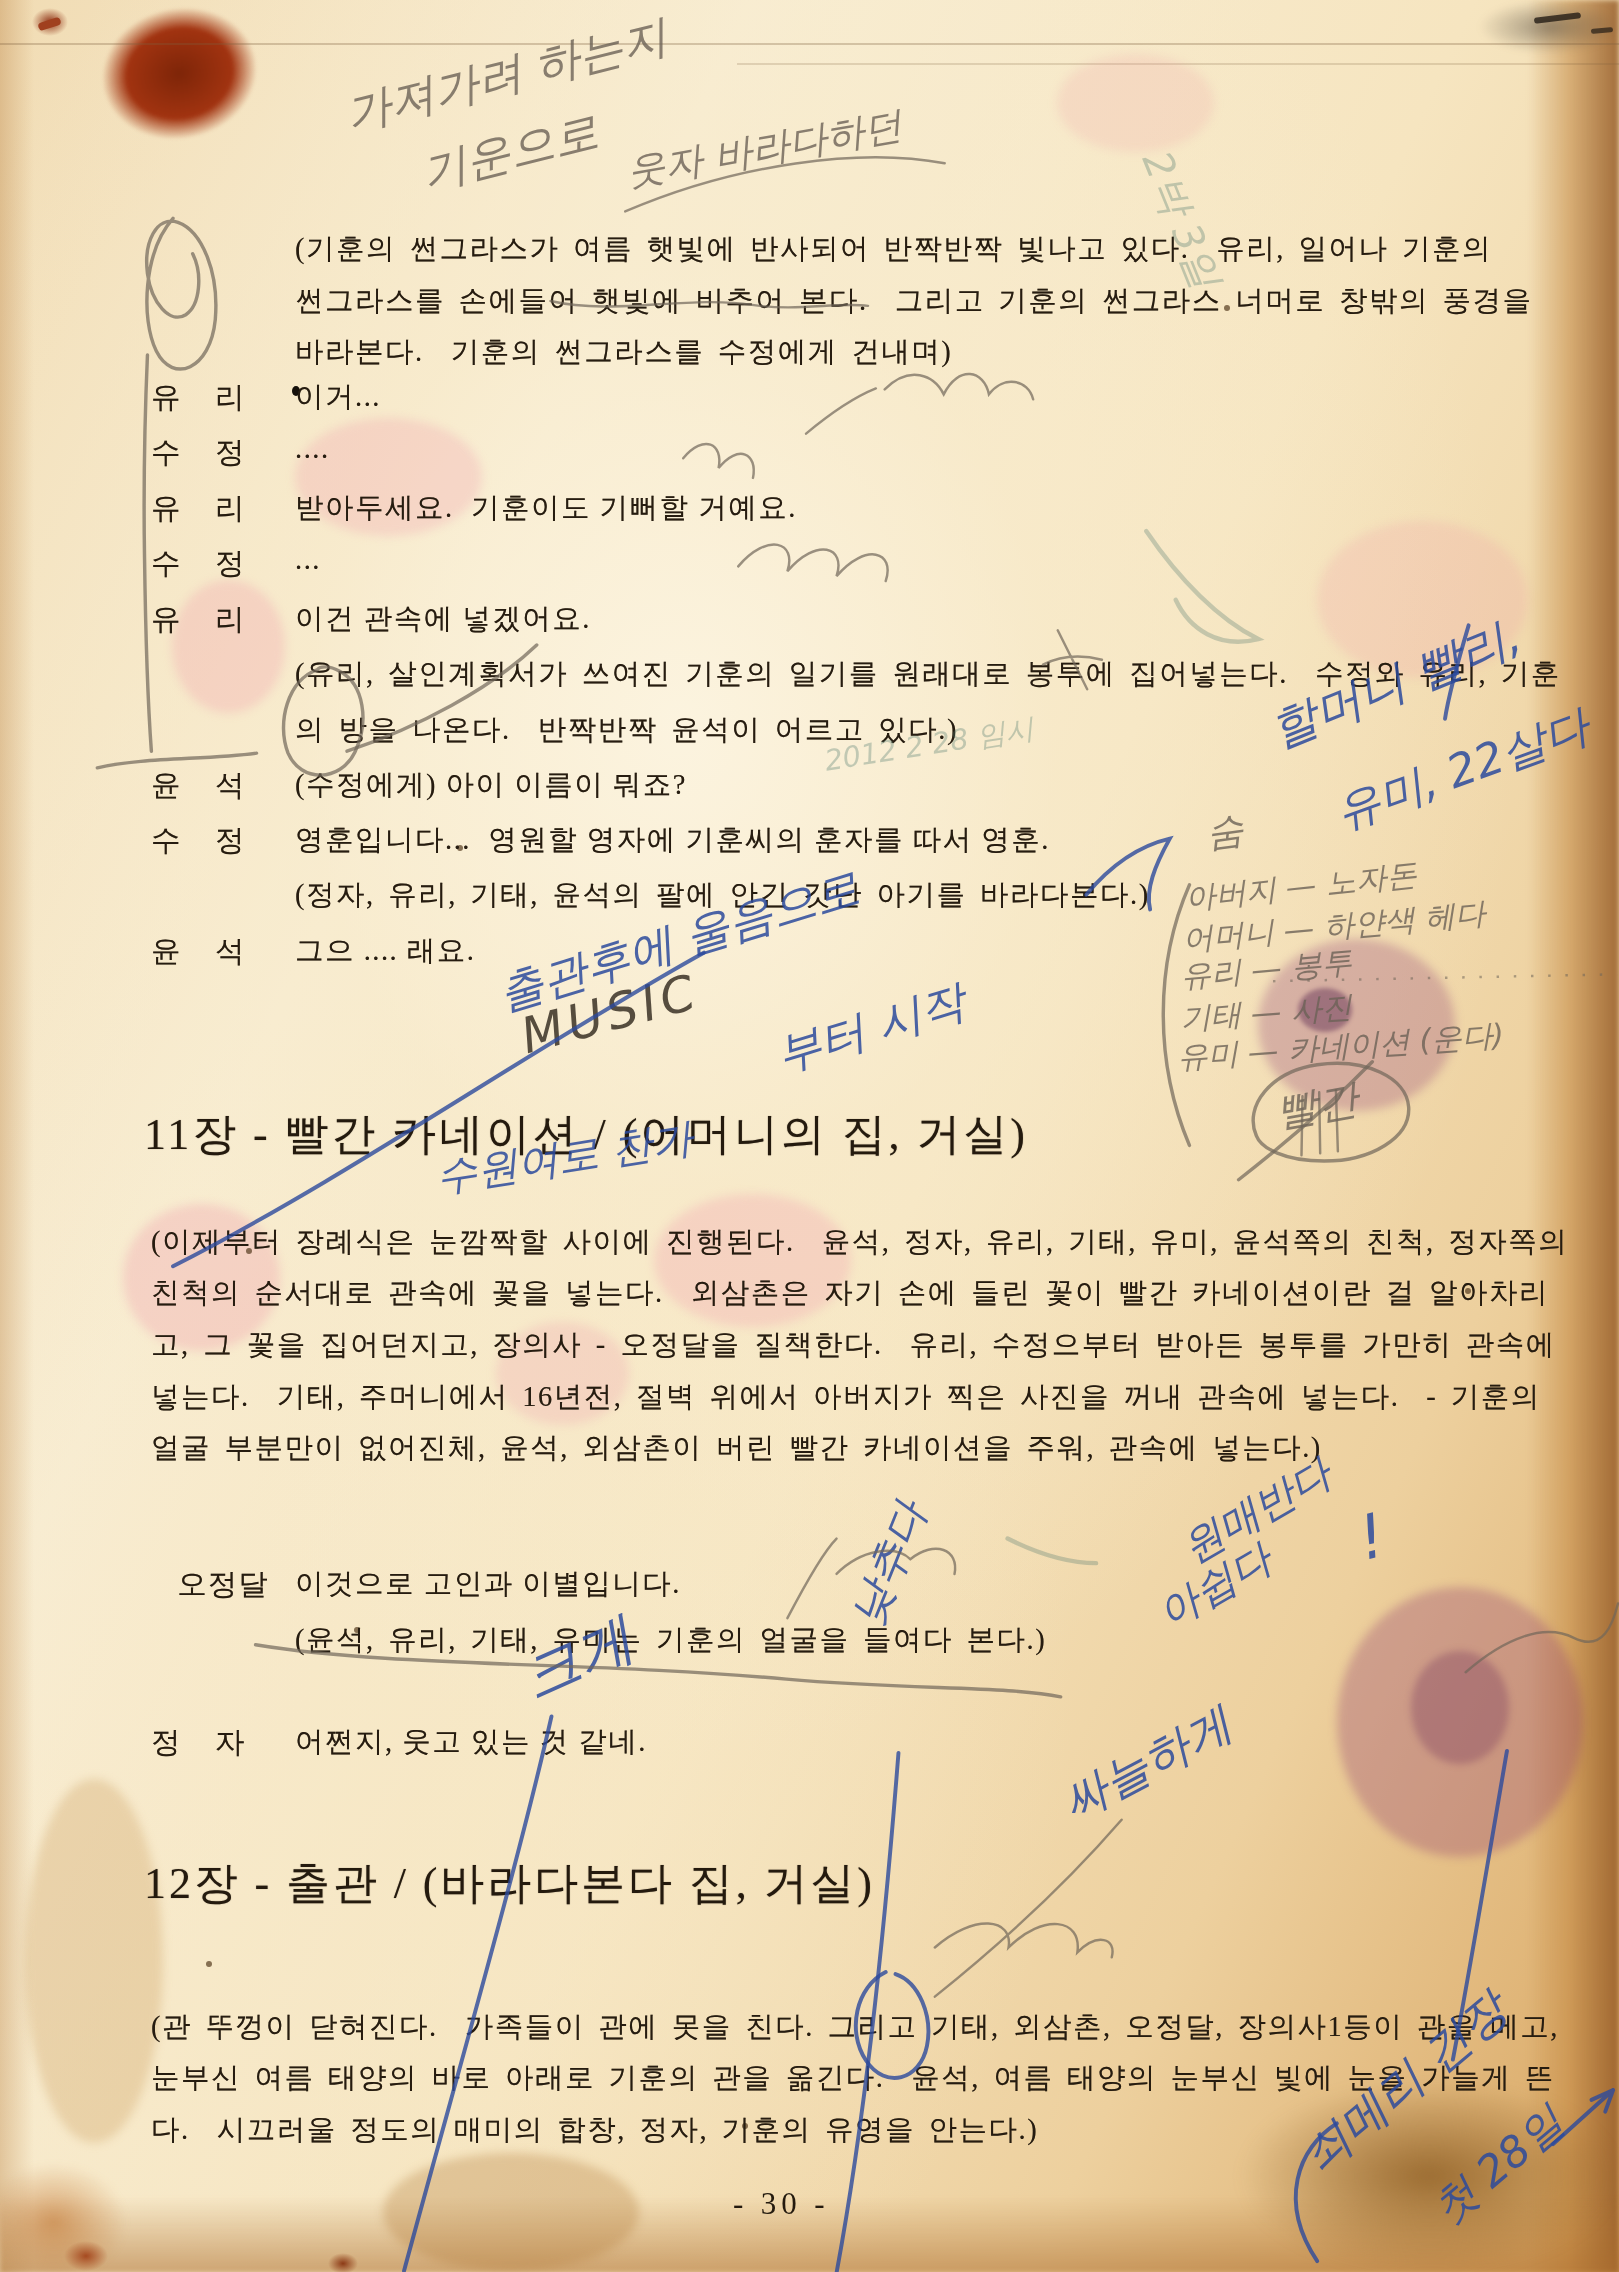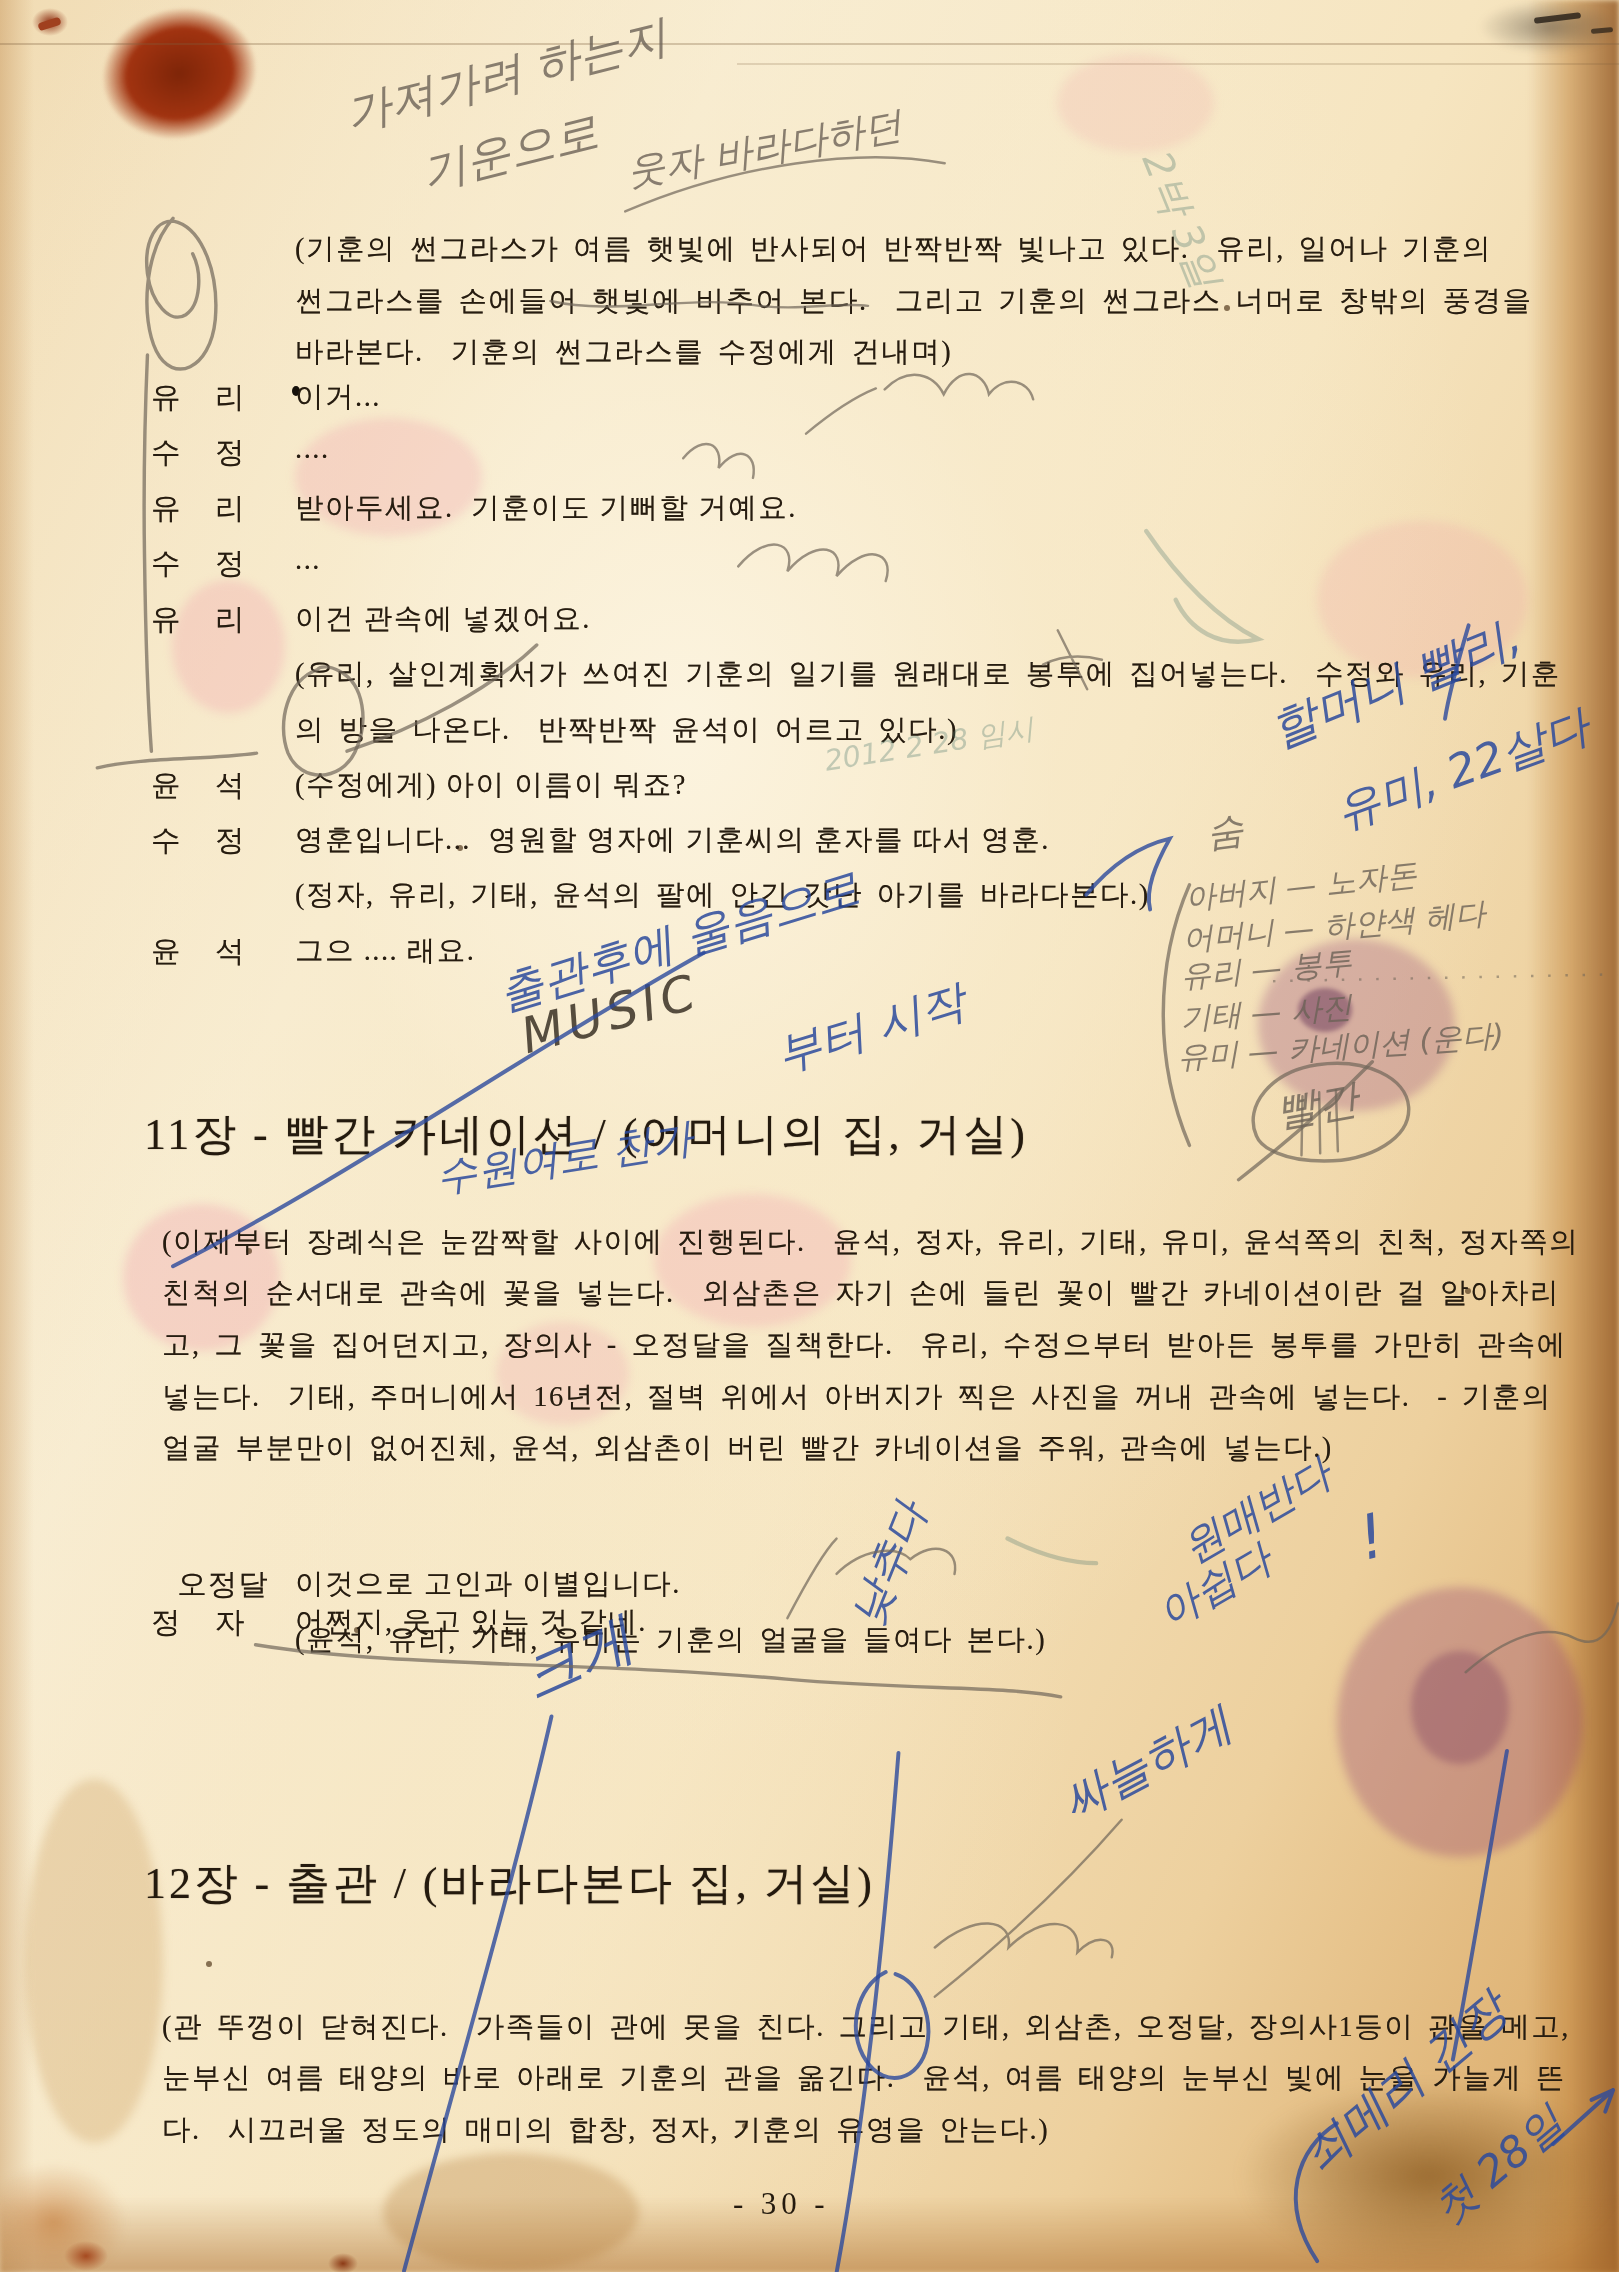--- a/index.html
+++ b/index.html
@@ -42,21 +42,21 @@
   .speck-black{left:292px;top:386px;width:7.9px;height:9.8px;background:#15100a;border-radius:50%;position:absolute;}
   .red-b1{left:64px;top:2241px;width:44px;height:29.5px;background:radial-gradient(closest-side,#a64a20,rgba(166,74,32,0));border-radius:50%;}
   .red-b2{left:328px;top:2253px;width:29.5px;height:20.6px;background:radial-gradient(closest-side,#8c3a16,rgba(140,58,22,0));border-radius:50%;}
   
   .t{position:absolute;color:#261c10;font-size:28.5px;letter-spacing:1.5px;word-spacing:4.9px;white-space:pre;text-shadow:0 0 0.5px rgba(48,36,22,.55);}
   .dir{left:295px;}
   .row{position:absolute;left:151px;display:flex;}
   .row .nm{width:144px;white-space:pre;color:#261c10;font-size:29.5px;letter-spacing:1px;text-shadow:0 0 0.5px rgba(48,36,22,.55);}
   .row .tx{white-space:pre;color:#261c10;font-size:28.5px;letter-spacing:1.5px;text-shadow:0 0 0.5px rgba(48,36,22,.55);}
   .hd{position:absolute;left:144px;font-size:44px;font-weight:normal;letter-spacing:2.9px;color:#241a0e;text-shadow:0 0 1px rgba(40,28,16,.5);}
-  .para{left:162px;}
+  .para{left:151px;}
   .pgnum{position:absolute;left:726px;top:2186px;font-size:31px;letter-spacing:4.9px;color:#241a0e;margin-left:7px;}
   
   .hw{position:absolute;font-family:"DejaVu Sans",sans-serif;font-style:italic;transform-origin:left top;white-space:pre;}
   .hp{color:rgba(108,98,86,.8);}
   .hb{color:rgba(44,74,156,.85);}
   .ht{color:rgba(80,120,110,.33);}
   .a-top1{left:339px;top:86px;font-size:45px;transform:rotate(-14deg);}
   .a-top2{left:415px;top:145px;font-size:45px;transform:rotate(-14deg);}
   .a-top3{left:623px;top:148px;font-size:38px;transform:rotate(-10deg);}
   .a-teal1{left:1180px;top:143px;font-size:40px;transform:rotate(68deg);}
@@ -181,21 +181,21 @@
   <div class="t para" style="top:1274px;">친척의 순서대로 관속에 꽃을 넣는다.  외삼촌은 자기 손에 들린 꽃이 빨간 카네이션이란 걸 알아차리</div>
   <div class="t para" style="top:1326px;">고, 그 꽃을 집어던지고, 장의사 - 오정달을 질책한다.  유리, 수정으부터 받아든 봉투를 가만히 관속에</div>
   <div class="t para" style="top:1378px;">넣는다.  기태, 주머니에서 16년전, 절벽 위에서 아버지가 찍은 사진을 꺼내 관속에 넣는다.  - 기훈의</div>
   <div class="t para" style="top:1429px;">얼굴 부분만이 없어진체, 윤석, 외삼촌이 버린 빨간 카네이션을 주워, 관속에 넣는다.)</div>
 
   <div class="row" style="top:1565px;text-align:center;">
       <span class="nm">오정달</span>
       <span class="tx">이것으로 고인과 이별입니다.</span>
     </div>
   <div class="t dir" style="top:1621px;">(윤석, 유리, 기태, 유미는 기훈의 얼굴을 들여다 본다.)</div>
-  <div class="row" style="top:1603px;">
+  <div class="row" style="top:1723px;">
       <span class="nm">정    자</span>
       <span class="tx">어쩐지, 웃고 있는 것 같네.</span>
     </div>
 
   <div class="hd" style="top:1854px;">12장 - 출관 / (바라다본다 집, 거실)</div>
 
   <div class="t para" style="top:2008px;">(관 뚜껑이 닫혀진다.  가족들이 관에 못을 친다. 그리고 기태, 외삼촌, 오정달, 장의사1등이 관을 메고,</div>
   <div class="t para" style="top:2059px;">눈부신 여름 태양의 바로 아래로 기훈의 관을 옮긴다.  윤석, 여름 태양의 눈부신 빛에 눈을 가늘게 뜬</div>
   <div class="t para" style="top:2111px;">다.  시끄러울 정도의 매미의 합창, 정자, 기훈의 유영을 안는다.)</div>
 

